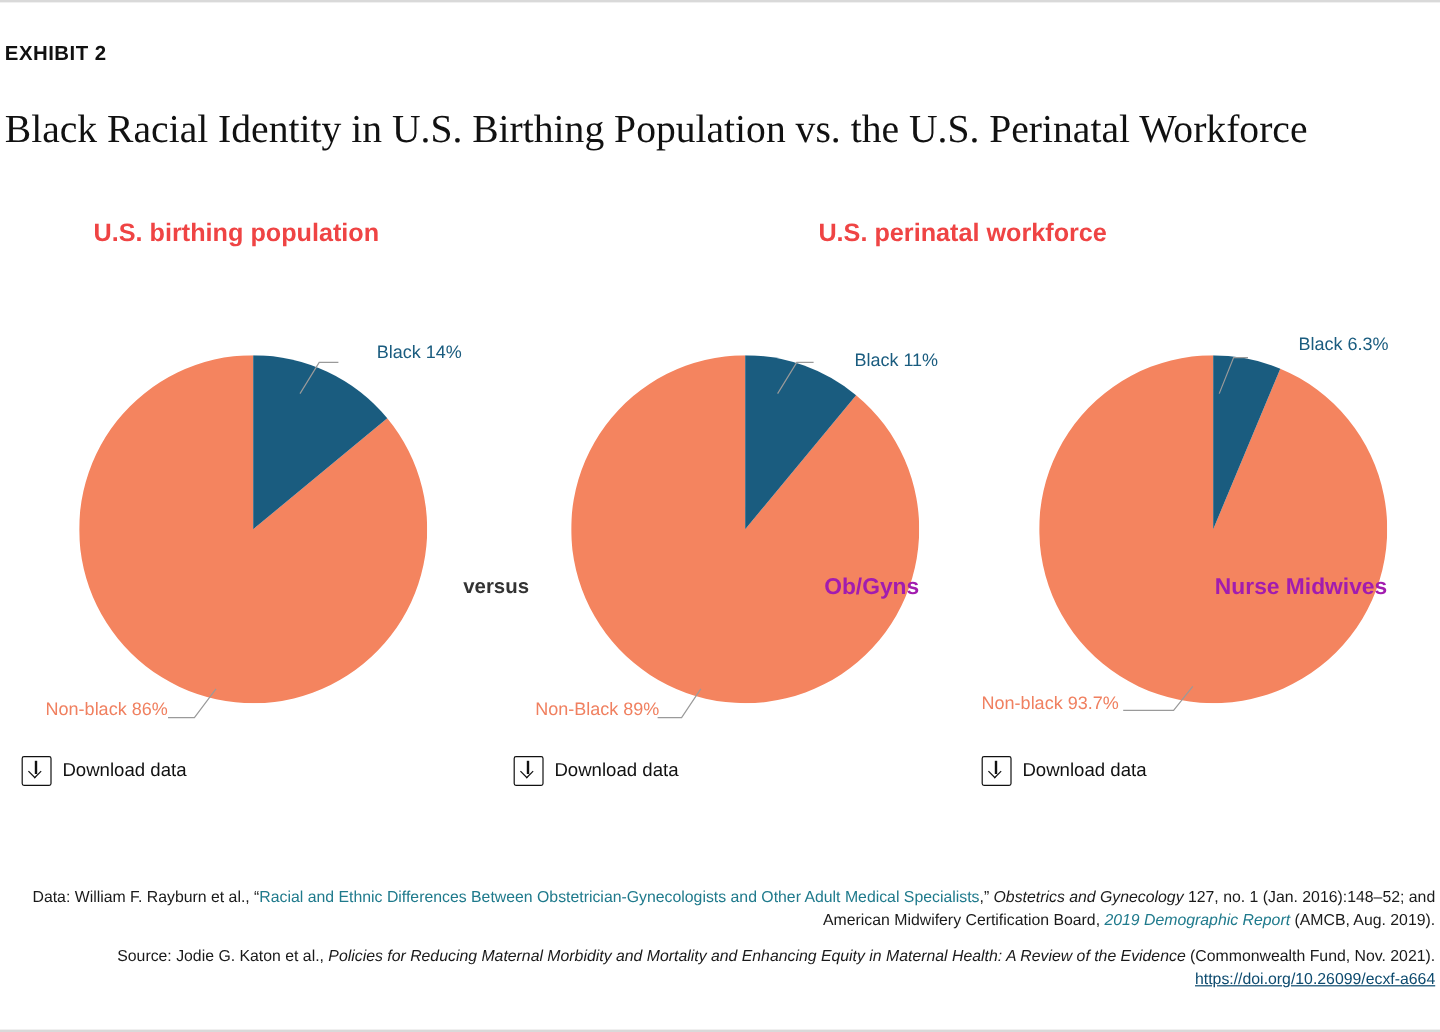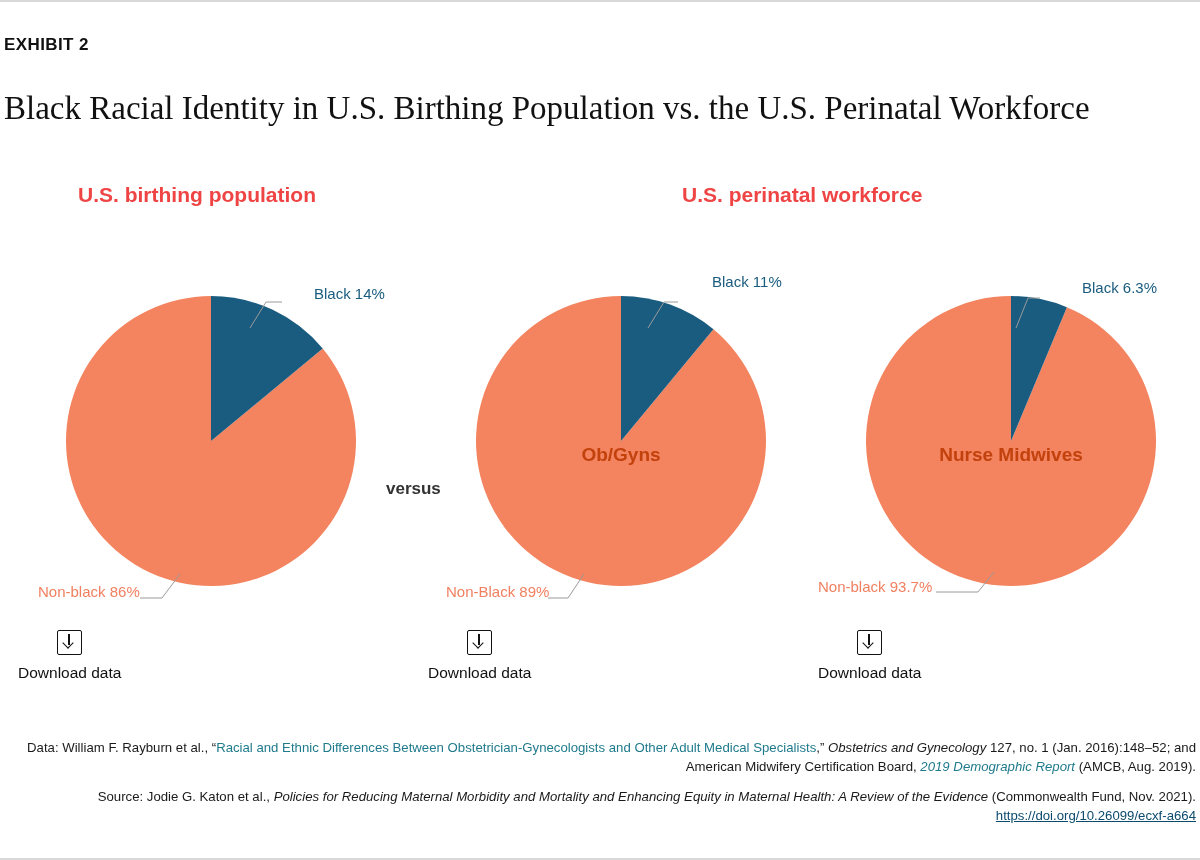--- a/index.html
+++ b/index.html
@@ -70,52 +70,51 @@
 
   .pie-wrap { position: absolute; }
   #pie1 { left: 66px;  top: 296px; width: 290px; height: 290px; }
   #pie2 { left: 476px; top: 296px; width: 290px; height: 290px; }
   #pie3 { left: 866px; top: 296px; width: 290px; height: 290px; }
 
   .pie-center-label {
     position: absolute;
     font-size: 19px;
     font-weight: bold;
-    color: #c2410c;
-    text-align: center;
+    color: #a21caf;
+    text-align: right;
     width: 290px;
-    top: 148px;
+    top: 183px;
     left: 0;
     pointer-events: none;
   }
 
   .callout {
     position: absolute;
     font-size: 15px;
     white-space: nowrap;
   }
   .callout.black { color: #1a5c7f; margin-left: 42px; }
   .callout.nonblack { color: #f08060; }
 
   #cb1 { top: 285px; left: 272px; }
-  #cb2 { top: 273px; left: 670px; text-align: right; }
+  #cb2 { top: 292px; left: 670px; text-align: right; }
   #cb3 { top: 279px; left: 1040px; }
   #cn1 { top: 583px; left: 38px; }
   #cn2 { top: 583px; left: 446px; }
   #cn3 { top: 578px; left: 818px; }
 
   .leader { position: absolute; stroke: #9a9a9a; stroke-width: 1; fill: none; }
 
   .download {
     position: absolute;
     display: flex;
     align-items: center;
     gap: 9px;
     cursor: pointer;
-    flex-direction: column;
   }
   #dl1 { top: 630px; left: 18px; }
   #dl2 { top: 630px; left: 428px; }
   #dl3 { top: 630px; left: 818px; }
   .dl-icon {
     width: 23px; height: 23px;
     border: 1.6px solid #111111;
     border-radius: 2px;
     position: relative;
   }

